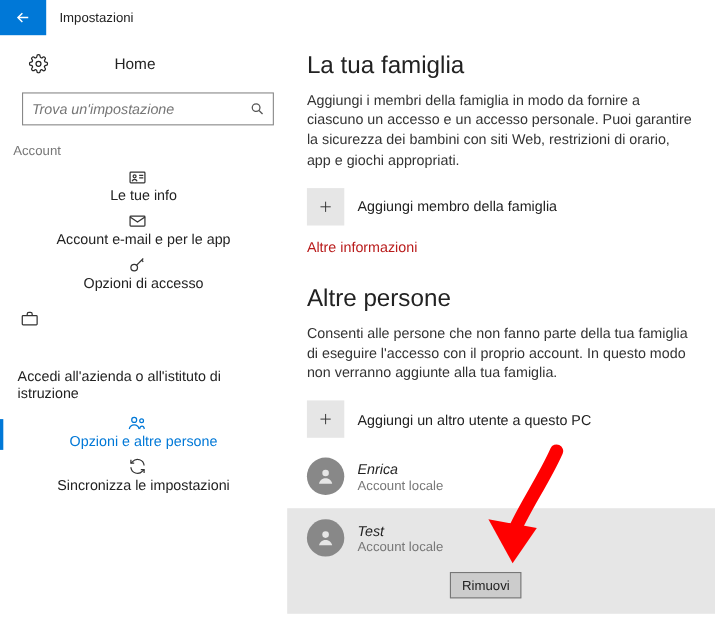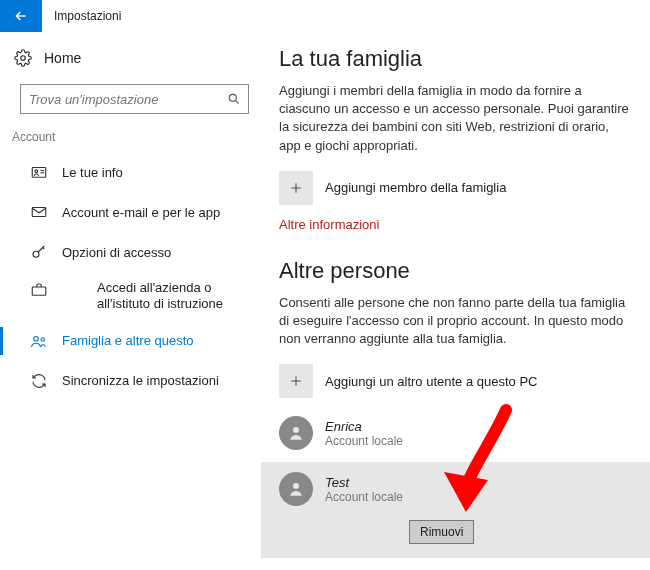--- a/index.html
+++ b/index.html
@@ -3,30 +3,30 @@
 <meta charset="utf-8">
 <style>
   * { box-sizing: border-box; margin: 0; padding: 0; }
   html, body { width: 650px; height: 570px; font-family: "Segoe UI", Arial, sans-serif; font-size: 13px; color: #222; background: #fff; overflow: hidden; }
   .titlebar { height: 32px; display: flex; align-items: center; background: #fff; }
   .back-btn { width: 42px; height: 32px; background: #0078d7; display: flex; align-items: center; justify-content: center; color: #fff; }
   .back-btn svg { width: 16px; height: 16px; }
   .titlebar-label { font-size: 12px; margin-left: 12px; color: #222; }
   .layout { display: flex; height: calc(100% - 32px); }
   .sidebar { width: 261px; padding: 10px 0 0 0; display: flex; flex-direction: column; }
-  .home-row { display: flex; align-items: center; padding: 6px 12px; height: 32px; }
+  .home-row { display: flex; align-items: center; padding: 6px 24px; height: 32px; gap: 48px; }
   .gear { width: 18px; height: 18px; margin-left: 2px; margin-right: 12px; display:flex; align-items:center; justify-content:center; }
   .gear svg { width: 18px; height: 18px; stroke:#222; fill:none; }
   .home-row span { font-size: 14px; }
   .search-wrap { margin: 10px 12px 16px 20px; position: relative; }
   .search-input { width: 100%; height: 30px; border: 1px solid #888; padding: 4px 28px 4px 8px; font-size: 13px; color: #666; font-style: italic; }
   .search-icon { position: absolute; right: 8px; top: 50%; transform: translateY(-50%); width: 14px; height: 14px; color:#555; }
   .section-label { font-size: 12px; color: #777; padding: 0 12px 8px 12px; }
   .nav { list-style: none; }
-  .nav li { display: flex; align-items: center; padding: 0 28px; min-height: 40px; position: relative; }
+  .nav li { display: flex; align-items: center; padding: 0 16px; min-height: 40px; position: relative; flex-direction: column; }
   .nav li.wrap { align-items: flex-start; padding-top: 8px; padding-bottom: 8px; min-height: 44px; gap: 35px; }
   .nav li.wrap .nav-text { line-height: 1.25; }
   .nav li.selected { color: #0078d7; }
   .nav li.selected::before { content: ""; position: absolute; left: 0; top: 6px; bottom: 6px; width: 3px; background: #0078d7; }
   .nav-ico { width: 18px; height: 18px; margin-left: 2px; margin-right: 14px; flex-shrink: 0; display:flex; align-items:center; justify-content:center; }
   .nav li.wrap .nav-ico { margin-top: 1px; }
   .nav-text { font-size: 13px; }
   .nav li.selected .nav-ico svg { stroke:#0078d7; }
 
   .content { flex: 1; padding: 14px 18px 0 18px; overflow: hidden; }
@@ -128,21 +128,21 @@
       </li>
       <li class="selected">
         <span class="nav-ico">
             <svg viewBox="0 0 24 24" fill="none" stroke="#0078d7" stroke-width="1.5">
               <circle cx="8" cy="9" r="3"></circle>
               <circle cx="17" cy="10" r="2.3"></circle>
               <path d="M2 20c.8-3.5 3.4-5 6-5s5.2 1.5 6 5"></path>
               <path d="M14.5 20c.5-2.4 1.8-3.4 3-3.4s2.3 1 2.8 3.4"></path>
             </svg>
           </span>
-        <span class="nav-text">Famiglia e altre questo</span>
+        <span class="nav-text">Opzioni e altre persone</span>
       </li>
       <li>
         <span class="nav-ico">
             <svg viewBox="0 0 24 24" fill="none" stroke="#333" stroke-width="1.5">
               <path d="M20 11A8 8 0 006 6.3L4 8"></path>
               <polyline points="4,4 4,8 8,8"></polyline>
               <path d="M4 13a8 8 0 0014 4.7L20 16"></path>
               <polyline points="20,20 20,16 16,16"></polyline>
             </svg>
           </span>

